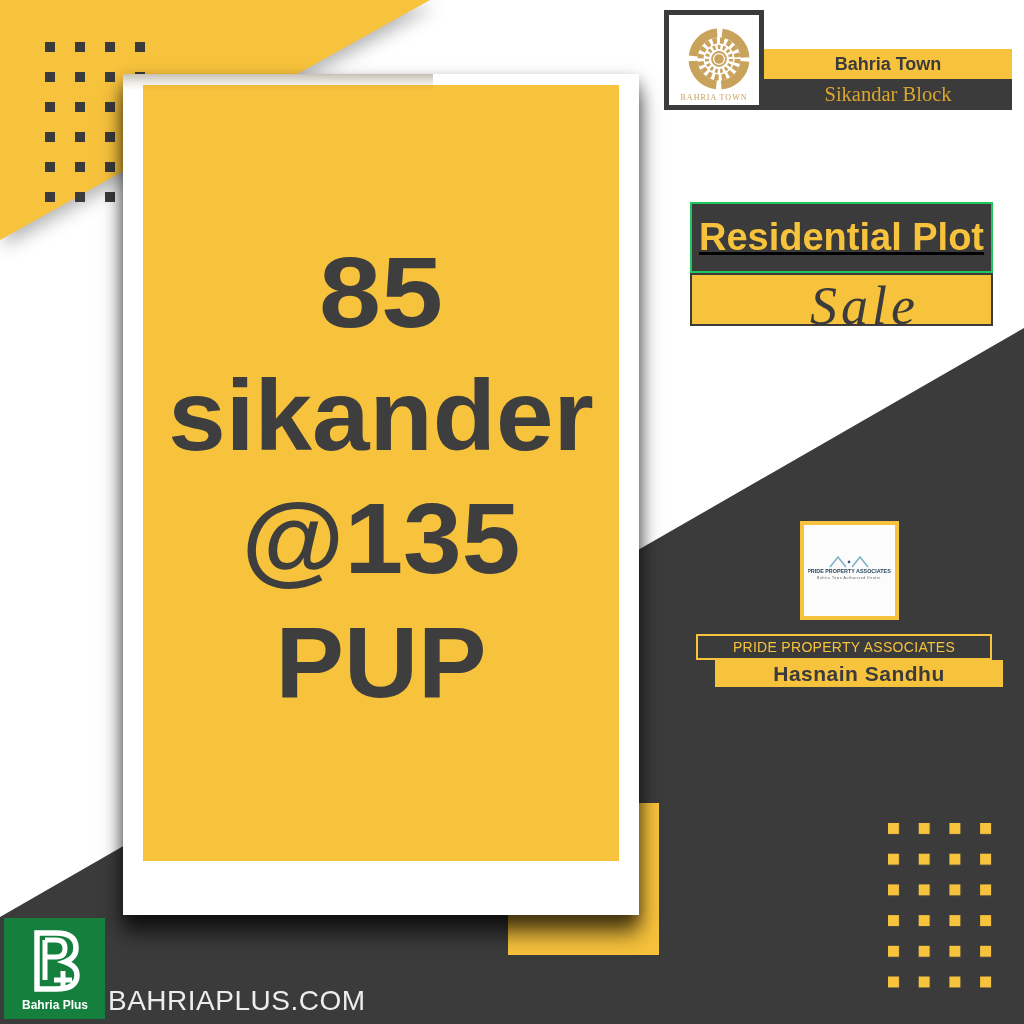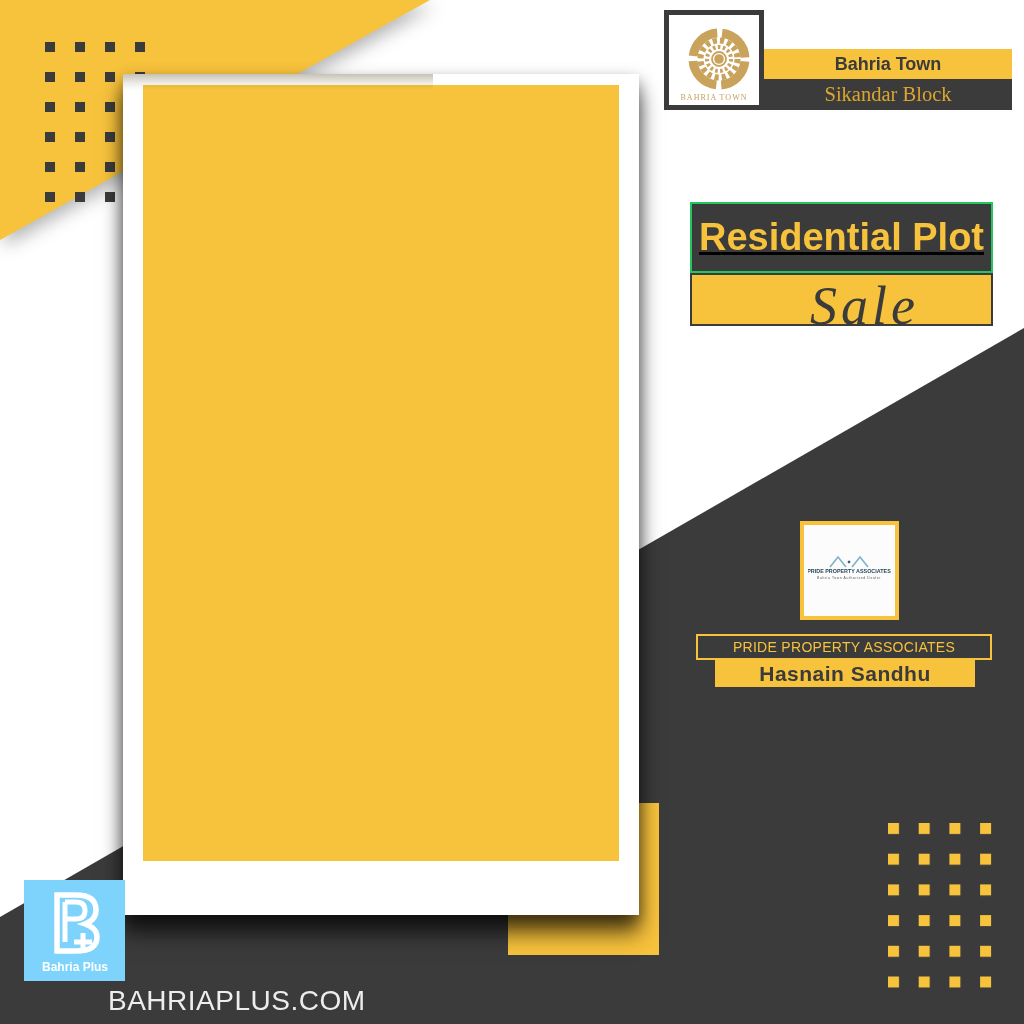--- a/index.html
+++ b/index.html
@@ -31,20 +31,27 @@
 <div class="abs" style="left:508px;top:803px;width:151px;height:152px;background:#F7C23C;"></div>
 
 <div class="abs" style="left:123px;top:74px;width:516px;height:841px;background:#ffffff;
      box-shadow:0 18px 20px rgba(0,0,0,0.62), 0 6px 14px rgba(0,0,0,0.38);">
 
   <div class="abs" style="left:20px;top:11px;width:476px;height:776px;background:#F7C23C;"></div>
 
   <div class="abs" style="left:0;top:0;width:310px;height:16px;
        background:linear-gradient(180deg, rgba(70,52,8,0.30) 0%, rgba(70,52,8,0.10) 55%, rgba(70,52,8,0) 100%);"></div>
 
+  <div class="abs" style="left:20px;top:156.8px;width:476px;text-align:center;font-weight:bold;
+       font-size:100px;line-height:123.3px;color:#3E3E3E;">
+    <div style="transform:scaleX(1.115);">85</div>
+    <div style="transform:scaleX(1.034);">sikander</div>
+    <div style="transform:scaleX(1.055);">@135</div>
+    <div style="transform:scaleX(1.026);">PUP</div>
+  </div>
 
 </div>
 
 <div class="abs" style="left:664px;top:10px;width:100px;height:100px;background:#ffffff;
      border:5px solid #3B3B3B;box-sizing:border-box;">
 
   <svg class="abs" style="left:19px;top:13px;" width="62" height="62" viewBox="0 0 62 62">
     <g fill="none" stroke="#C9A25C">
       <circle cx="31" cy="31" r="26" stroke-width="9" stroke-dasharray="35.7 5.1" stroke-dashoffset="-2.55"></circle>
       <circle cx="31" cy="31" r="18.5" stroke-width="6" stroke-dasharray="4.2 3.1"></circle>
@@ -90,35 +97,35 @@
     <text x="41" y="26" font-size="3.4" fill="#555" text-anchor="middle" letter-spacing="0.6">Bahria Town Authorized Dealer</text>
   </svg>
 </div>
 
 <div class="abs" style="left:696px;top:634px;width:296px;height:26px;background:#3B3B3B;
      border:2px solid #F7C23C;box-sizing:border-box;
      display:flex;align-items:center;justify-content:center;">
   <span style="font-size:14px;color:#F7C23C;letter-spacing:0.3px;">PRIDE PROPERTY ASSOCIATES</span>
 </div>
 
-<div class="abs" style="left:715px;top:660px;width:260px;height:27px;background:#F7C23C;
+<div class="abs" style="left:715px;top:660px;width:288px;height:27px;background:#F7C23C;
      display:flex;align-items:center;justify-content:center;">
   <span style="font-weight:bold;font-size:21px;color:#3B3B3B;letter-spacing:0.5px;">Hasnain Sandhu</span>
 </div>
 
 <svg class="abs" style="left:888px;top:823px;" width="104" height="165" viewBox="0 0 104 165">
   <defs>
       <pattern id="yg" x="0" y="0" width="30.7" height="30.7" patternUnits="userSpaceOnUse">
     <rect x="0" y="0" width="11" height="11" fill="#F7C23C"></rect>
       </pattern>
     </defs>
   <rect x="0" y="0" width="104" height="165" fill="url(#yg)"></rect>
 </svg>
 
-<div class="abs" style="left:4px;top:880px;width:101px;height:101px;background:#7dd3fc;margin-left:20px;">
+<div class="abs" style="left:4px;top:918px;width:101px;height:101px;background:#15803d;">
   <svg class="abs" style="left:0;top:0;" width="101" height="101" viewBox="0 0 101 101">
     <g fill="none" stroke="#ffffff">
       <path d="M33 15 L52 15 Q72 15 72 30 Q72 40 61 44 Q73 48 73 57 Q73 71 52 71 L33 71 Z" stroke-width="5.5"></path>
       <path d="M41 22 L41 62 M41 22 L52 22 Q61 22 61 30.5 Q61 39 52 39 L41 39" stroke-width="5"></path>
     </g>
     <g fill="#ffffff">
       <rect x="50" y="59.5" width="18" height="5"></rect>
       <rect x="56.5" y="53" width="5" height="18"></rect>
     </g>
     <text x="51" y="91" font-size="12" font-weight="bold" fill="#ffffff" text-anchor="middle">Bahria Plus</text>

